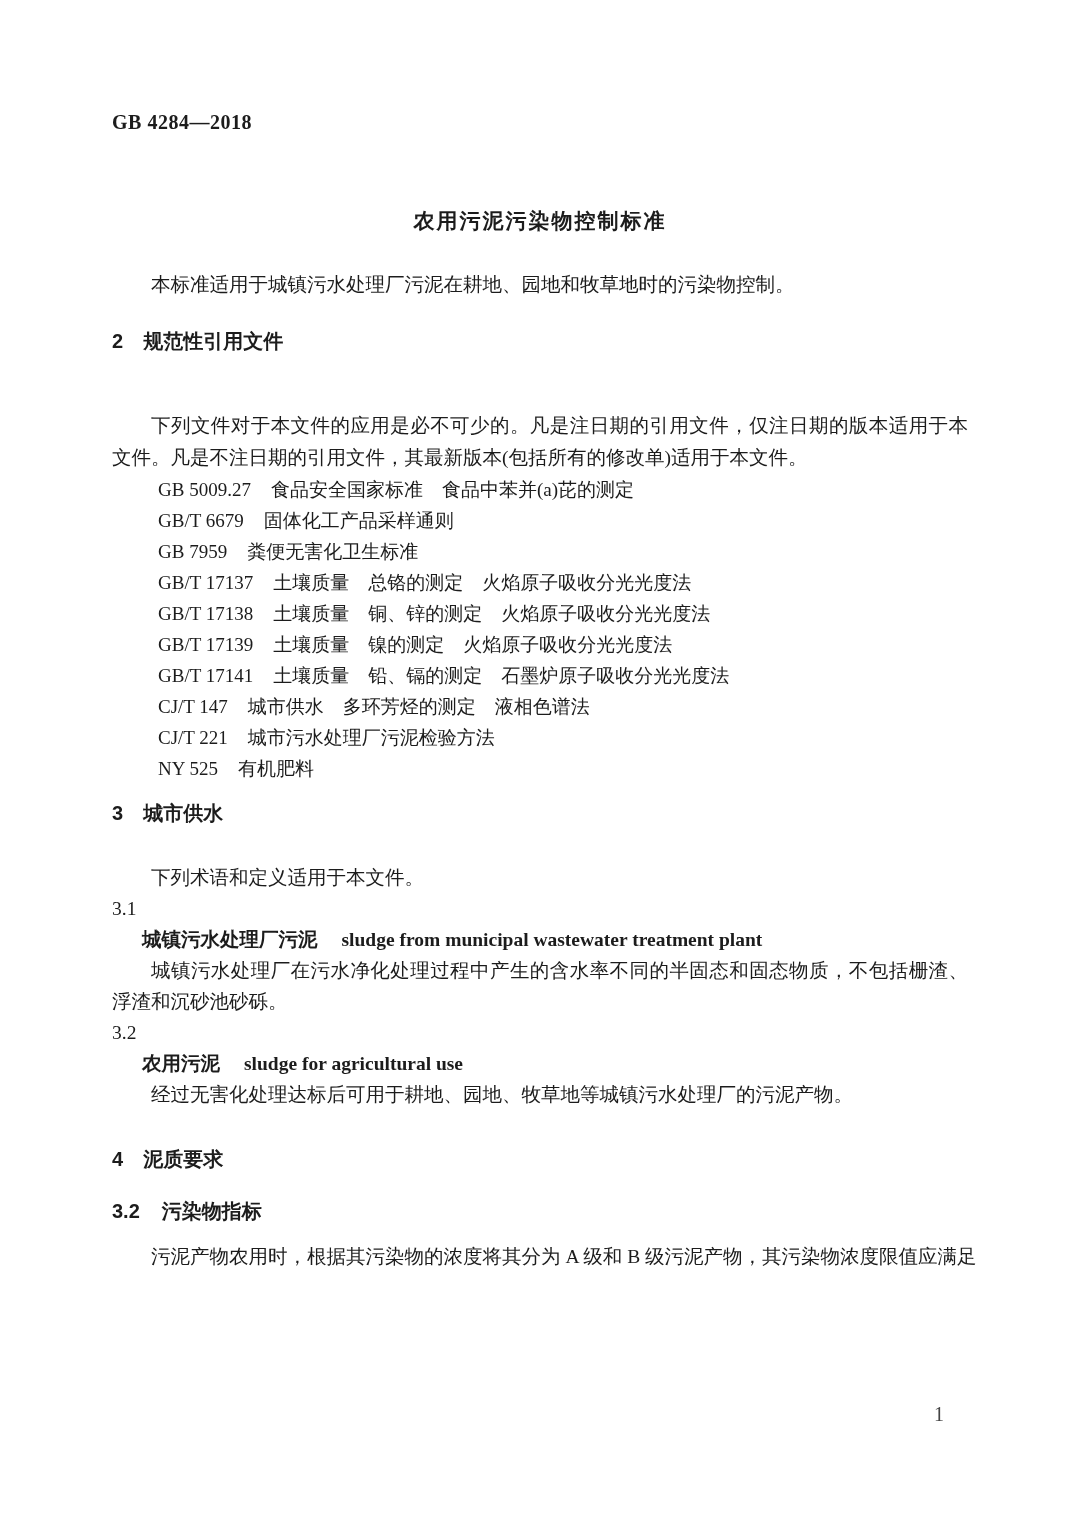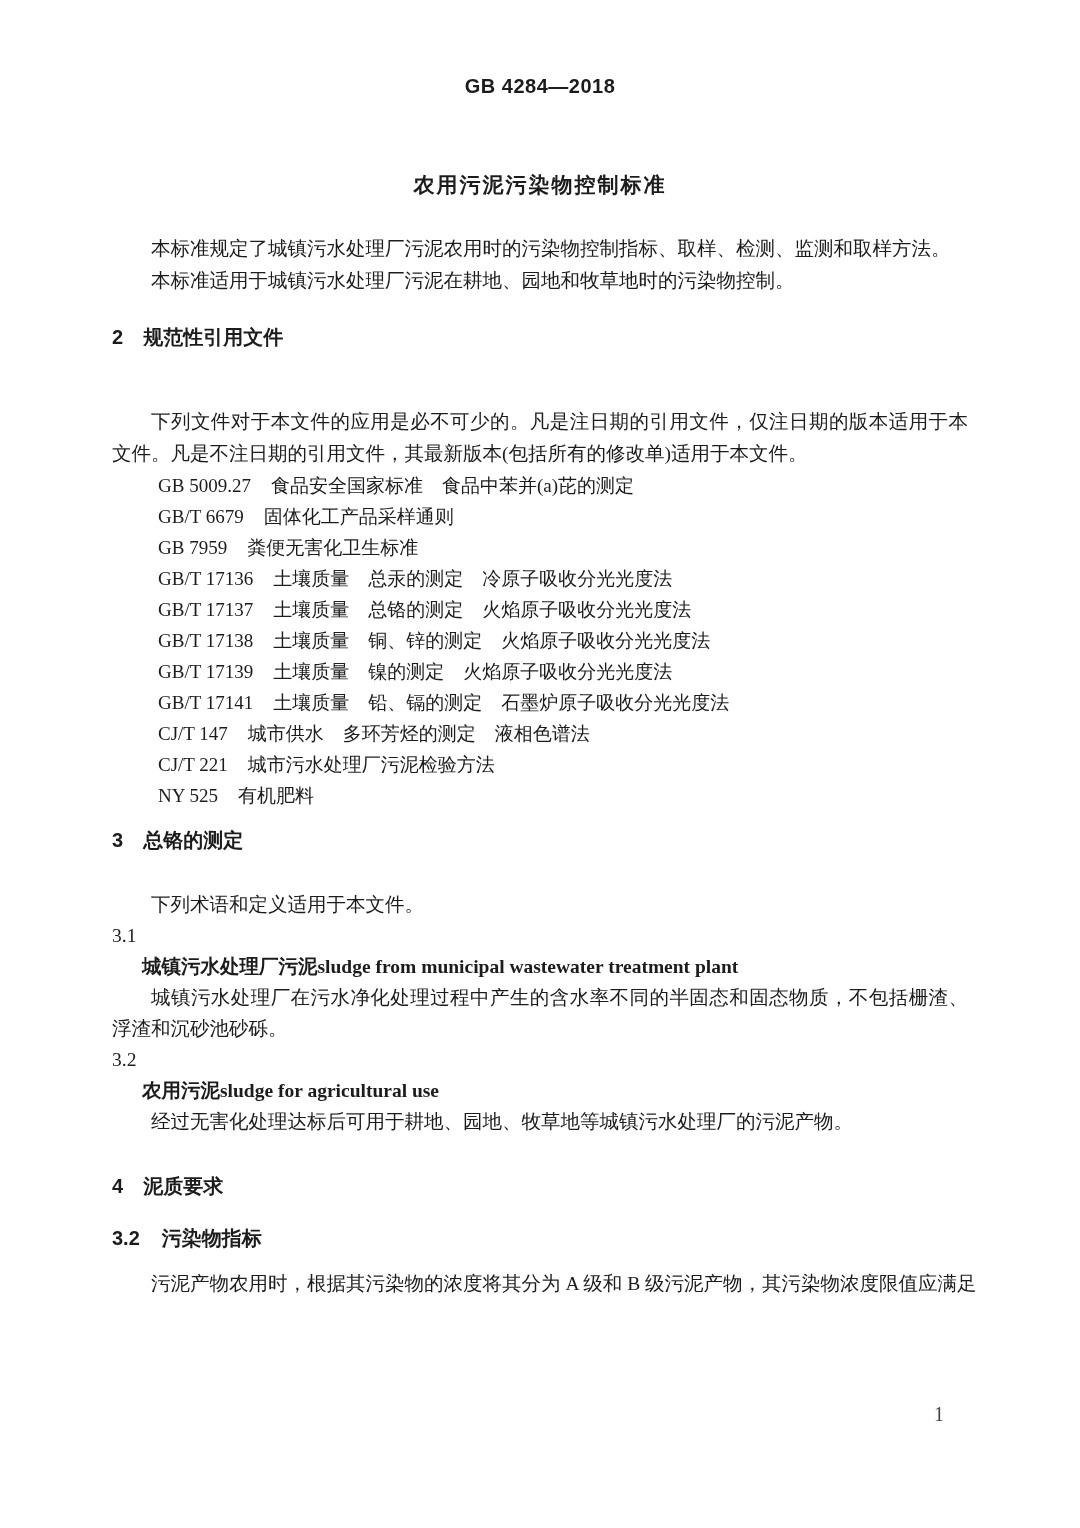--- a/index.html
+++ b/index.html
@@ -11,23 +11,23 @@
     overflow:hidden;
     color:#1c1c1c;
     font-family:"Liberation Serif", serif;
   }
   .content {
     position:absolute;
     left:112px; top:0;
     width:856px;
   }
   .doc-number {
-    margin-top:74px;
-    text-align:center;
-    font-family:Liberation Sans, sans-serif;
+    margin-top:110px;
+    text-align:left;
+    font-family:Liberation Serif, serif;
     font-weight:700;
     font-size:20px;
     line-height:25px;
     letter-spacing:0.5px;
   }
   .doc-title {
     margin-top:68px;
     text-align:center;
     font-family:"Liberation Sans", sans-serif;
     font-weight:700;
@@ -83,20 +83,21 @@
   }
   .term-line {
     padding-left:30px;
     font-size:19.5px;
     line-height:31px;
     white-space:nowrap;
   }
   .term-zh {
     font-family:"Liberation Sans", sans-serif;
     font-weight:700;
+    margin-right:24px;
   }
   .term-en {
     font-family:"Liberation Serif", serif;
     font-weight:700;
   }
   .page-number {
     position:absolute;
     top:1402px;
     right:136px;
     font-size:20px;
@@ -108,46 +109,44 @@
 <body>
 
 <div class="page">
   <div class="content">
 
     <div class="doc-number">GB 4284—2018</div>
 
     <div class="doc-title">农用污泥污染物控制标准</div>
 
     <div class="mt-b1">
-      <p class="para">本标准规定了城镇污水处理厂污泥农用时的污染物控制指标、取样、检测、监测和取样方法。</p>
       <p class="para">本标准适用于城镇污水处理厂污泥在耕地、园地和牧草地时的污染物控制。</p>
     </div>
 
     <div class="sec-h mt-h2">
       <span class="num">2</span><span>规范性引用文件</span>
     </div>
     <div class="mt-b2">
       <p class="para">下列文件对于本文件的应用是必不可少的。凡是注日期的引用文件，仅注日期的版本适用于本文件。凡是不注日期的引用文件，其最新版本(包括所有的修改单)适用于本文件。</p>
       <div class="ref-list">
         <div class="ref-line"><span class="ref-code">GB 5009.27</span><span>食品安全国家标准　食品中苯并(a)芘的测定</span></div>
         <div class="ref-line"><span class="ref-code">GB/T 6679</span><span>固体化工产品采样通则</span></div>
         <div class="ref-line"><span class="ref-code">GB 7959</span><span>粪便无害化卫生标准</span></div>
-        <div class="ref-line"><span class="ref-code">GB/T 17136</span><span>土壤质量　总汞的测定　冷原子吸收分光光度法</span></div>
         <div class="ref-line"><span class="ref-code">GB/T 17137</span><span>土壤质量　总铬的测定　火焰原子吸收分光光度法</span></div>
         <div class="ref-line"><span class="ref-code">GB/T 17138</span><span>土壤质量　铜、锌的测定　火焰原子吸收分光光度法</span></div>
         <div class="ref-line"><span class="ref-code">GB/T 17139</span><span>土壤质量　镍的测定　火焰原子吸收分光光度法</span></div>
         <div class="ref-line"><span class="ref-code">GB/T 17141</span><span>土壤质量　铅、镉的测定　石墨炉原子吸收分光光度法</span></div>
         <div class="ref-line"><span class="ref-code">CJ/T 147</span><span>城市供水　多环芳烃的测定　液相色谱法</span></div>
         <div class="ref-line"><span class="ref-code">CJ/T 221</span><span>城市污水处理厂污泥检验方法</span></div>
         <div class="ref-line"><span class="ref-code">NY 525</span><span>有机肥料</span></div>
       </div>
     </div>
 
     <div class="sec-h mt-h3">
-      <span class="num">3</span><span>总铬的测定</span>
+      <span class="num">3</span><span>城市供水</span>
     </div>
     <div class="mt-b3 tight">
       <p class="para">下列术语和定义适用于本文件。</p>
       <div class="term-num">3.1</div>
       <div class="term-line">
         <span class="term-zh">城镇污水处理厂污泥</span><span class="term-en">sludge from municipal wastewater treatment plant</span>
       </div>
       <p class="para">城镇污水处理厂在污水净化处理过程中产生的含水率不同的半固态和固态物质，不包括栅渣、浮渣和沉砂池砂砾。</p>
       <div class="term-num">3.2</div>
       <div class="term-line">

